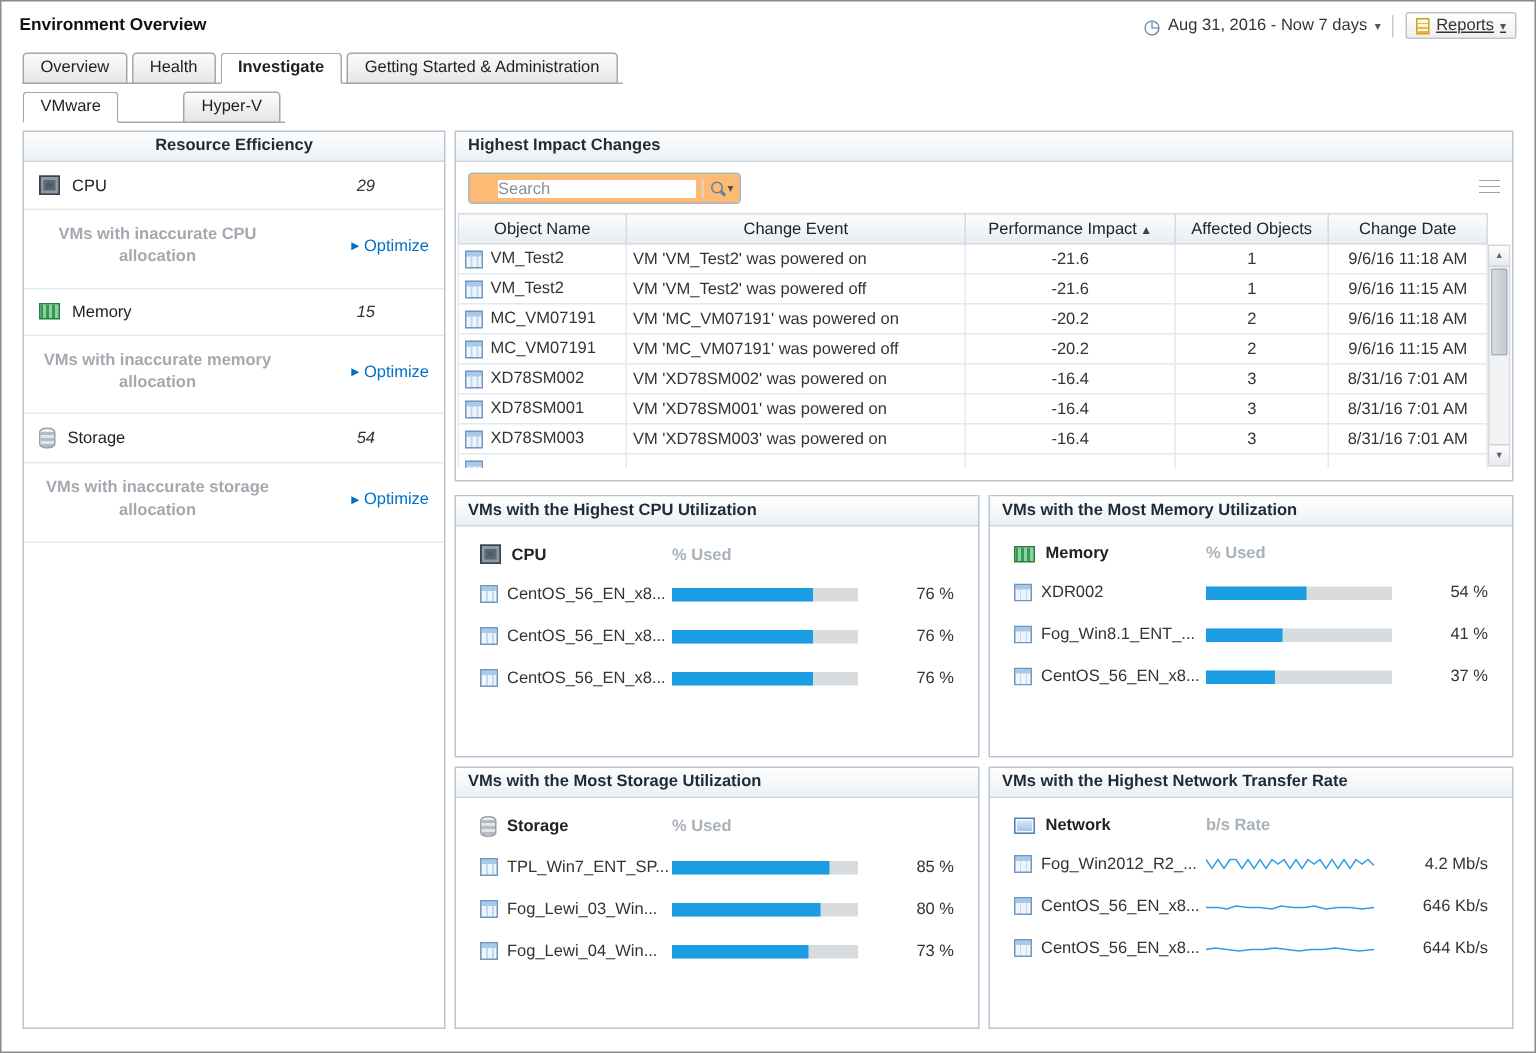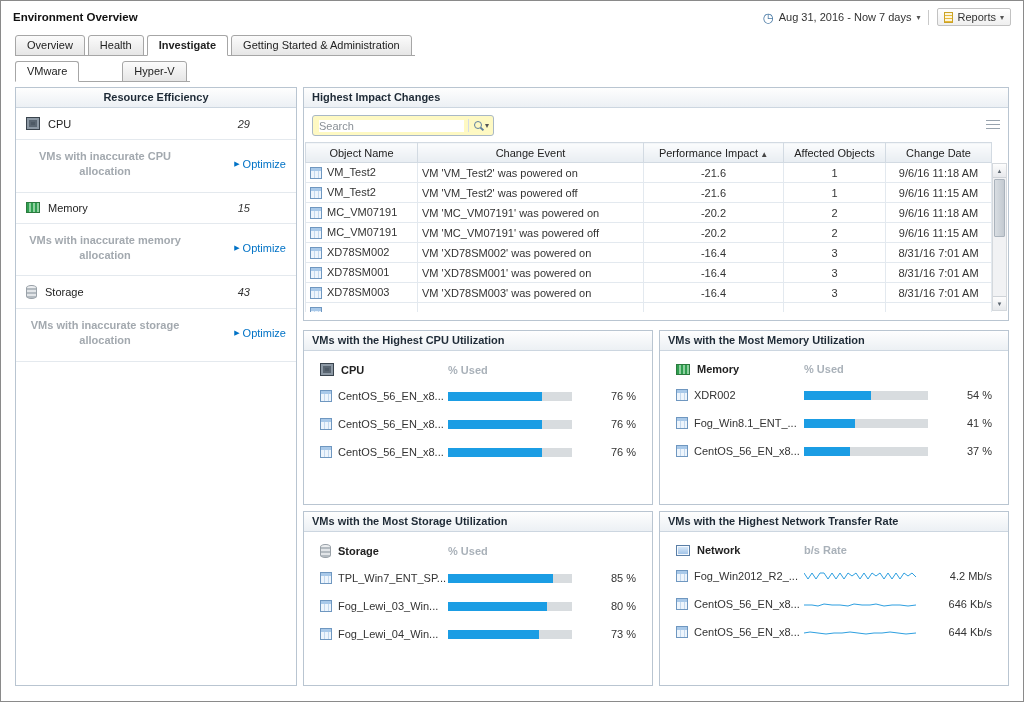--- a/index.html
+++ b/index.html
@@ -8,21 +8,21 @@
   .page { width:1024px; height:702px; background:#fff; border:1px solid #8a8a8a; overflow:hidden; position:relative; }
 
   
   .topbar { height:32px; display:flex; align-items:center; justify-content:space-between; padding:0 12px; }
   .page-title { font-weight:bold; font-size:11.5px; color:#111; }
   .topbar-right { display:flex; align-items:center; gap:8px; }
   .time-range { display:flex; align-items:center; gap:5px; color:#333; cursor:default; }
   .clock-glyph { color:#4a7aa5; font-size:13px; line-height:1; }
   .caret { font-size:8px; color:#555; }
   .tb-sep { width:1px; height:15px; background:#c9c9c9; }
-  .reports-btn { display:flex; align-items:center; gap:4px; border:1px solid #c2c2c2; background:linear-gradient(#ffffff,#efefef); padding:2px 6px; border-radius:2px; }
+  .reports-btn { display:flex; align-items:center; gap:4px; border:1px solid #c2c2c2; background:linear-gradient(#ffffff,#efefef); padding:2px 6px; border-radius:2px;text-decoration:underline; }
   .doc-icon { width:9px; height:11px; border:1px solid #c9a227; background:linear-gradient(#fdf6dc 0 2px, #e7b93c 2px 3px, #fdf6dc 3px 5px, #e7b93c 5px 6px, #fdf6dc 6px 8px, #e7b93c 8px 9px, #fdf6dc 9px 11px); }
 
   
   .tabs { display:flex; align-items:flex-end; width:max-content; border-bottom:1px solid #a6a6a6; margin-left:14px; }
   .main-tabs { margin-top:2px; }
   .sub-tabs { margin-top:5px;gap:40px; }
   .tab { padding:3px 11px 4px; border:1px solid #a6a6a6; border-radius:3px 3px 0 0; margin-right:3px; margin-bottom:-1px; background:linear-gradient(#fbfbfb,#e6e6e6); color:#222; cursor:default; white-space:nowrap; }
   .tab.active { background:#fff; border-bottom-color:#fff; font-weight:bold; }
   .sub-tabs .tab.active { font-weight:normal; }
 
@@ -39,21 +39,21 @@
   .metric-row { display:flex; align-items:center; padding:9px 10px; border-bottom:1px solid #e4e9ee; }
   .metric-label { margin-left:8px; color:#222; }
   .metric-value { margin-left:auto; margin-right:36px;font-style:italic; }
   .opt-row { display:flex; align-items:center; padding:9px 10px 13px; border-bottom:1px solid #e4e9ee; }
   .opt-text { width:158px; color:#a3a9af; font-weight:bold; line-height:1.35; }
   .opt-link { margin-left:auto; color:#0072c6; display:flex; align-items:center; gap:3px; cursor:pointer; }
   .opt-arrow { font-size:7px; color:#0072c6; }
 
   
   .impact-toolbar { display:flex; align-items:center; padding:7px 8px 6px; }
-  .searchbox { display:flex; align-items:center; width:182px; height:21px; border:1px solid #a9b8c6; border-radius:3px; padding:0 4px 0 6px; background:#fef9c3; }
+  .searchbox { display:flex; align-items:center; width:182px; height:21px; border:1px solid #a9b8c6; border-radius:3px; padding:0 4px 0 19px; background:#fdba74; }
   .search-input { border:none; outline:none; flex:1; font-family:inherit; font-size:11px; color:#333; min-width:0; }
   .search-input::placeholder { color:#8a9097; }
   .search-sep { width:1px; height:13px; background:#d4dce4; margin:0 4px; }
   .mag { width:12px; height:12px; position:relative; flex:none; }
   .mag::before { content:""; position:absolute; width:6px; height:6px; border:1.5px solid #5f7f9f; border-radius:50%; left:1px; top:1px; }
   .mag::after { content:""; position:absolute; width:4px; height:2px; background:#5f7f9f; transform:rotate(45deg); left:7px; top:8px; }
   .customizer { margin-left:auto; width:14px; height:11px; background:repeating-linear-gradient(#98a3ae 0 1px, transparent 1px 4px); cursor:pointer; }
 
   .table-wrap { position:relative; height:170px; overflow:hidden; margin:0 1px; }
   table { border-collapse:collapse; table-layout:fixed; width:686px; }
@@ -151,21 +151,21 @@
           <div class="opt-row">
             <span class="opt-text">VMs with inaccurate memory allocation</span>
             <span class="opt-link">
               <span class="opt-arrow">▶</span>
               <span>Optimize</span>
             </span>
           </div>
           <div class="metric-row">
             <span class="icon icon-storage"></span>
             <span class="metric-label">Storage</span>
-            <span class="metric-value">43</span>
+            <span class="metric-value">54</span>
           </div>
           <div class="opt-row">
             <span class="opt-text">VMs with inaccurate storage allocation</span>
             <span class="opt-link">
               <span class="opt-arrow">▶</span>
               <span>Optimize</span>
             </span>
           </div>
         </div>
     </div>

